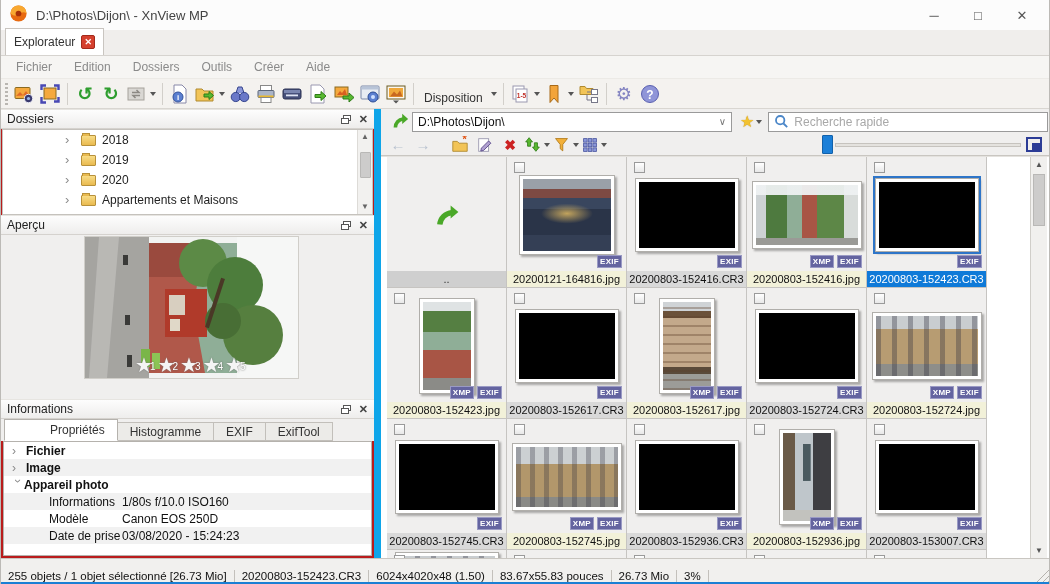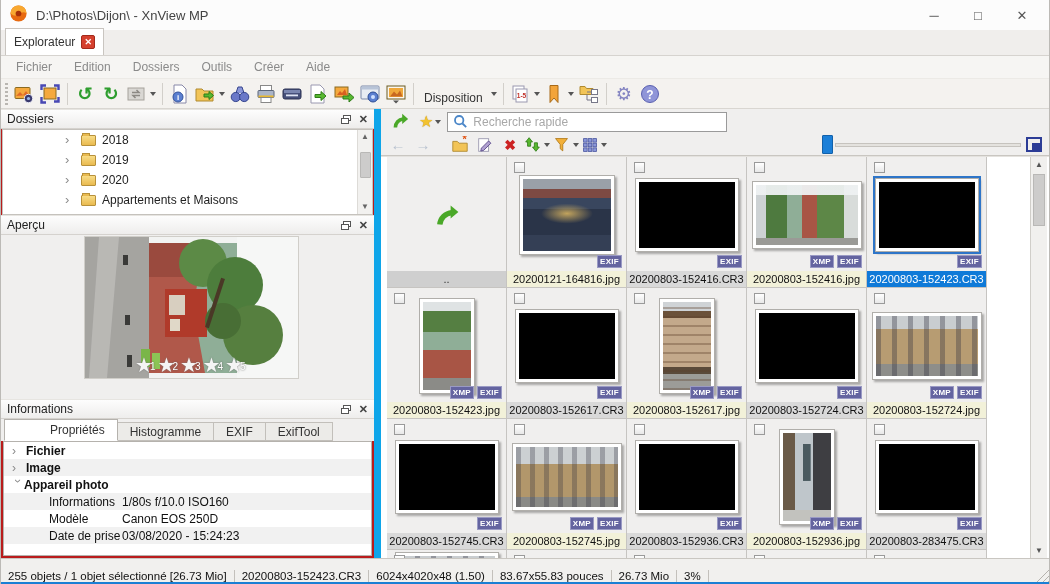--- a/index.html
+++ b/index.html
@@ -529,20 +529,24 @@
     </div>
 
     <div class="right">
       <div class="addr">
         <span class="upbtn">
           <svg width="17" height="17" viewBox="0 0 20 20">
               <path d="M4 17 A10 10 0 0 1 13 7" stroke="#4aa828" stroke-width="4.2" fill="none"></path>
               <polygon points="12,1 19,7 12,13" fill="#4aa828"></polygon>
             </svg>
         </span>
+        <div class="combo">
+          <span class="txt">D:\Photos\Dijon\</span>
+          <span class="carr">∨</span>
+        </div>
         <span class="favbtn">
           <span class="favstar">★</span>
             <span class="dd"></span>
         </span>
         <div class="searchbox">
           <svg width="15" height="15" viewBox="0 0 15 15">
               <circle cx="6.2" cy="6.2" r="4.2" fill="none" stroke="#4a86c8" stroke-width="1.8"></circle>
               <line x1="9.5" y1="9.5" x2="13.2" y2="13.2" stroke="#4a86c8" stroke-width="1.8"></line>
             </svg>
           <input type="text" placeholder="Recherche rapide" style="">
@@ -797,21 +801,21 @@
             <div class="cell">
               <span class="cbox"></span>
               <div class="tharea">
                 <span class="thumb">
                   <span class="tinner ph ph-black" style="width:96px;height:66px"></span>
                 </span>
               </div>
               <span class="badges">
                 <span class="badge">EXIF</span>
               </span>
-              <div class="flabel raw">20200803-283475.CR3</div>
+              <div class="flabel raw">20200803-153007.CR3</div>
             </div>
             <div class="cell">
               <span class="cbox"></span>
               <div class="tharea" style="align-items:flex-start">
                 <span class="thumb">
                   <span class="tinner ph ph-stone" style="width:96px;height:60px"></span>
                 </span>
               </div>
             </div>
             <div class="cell">

